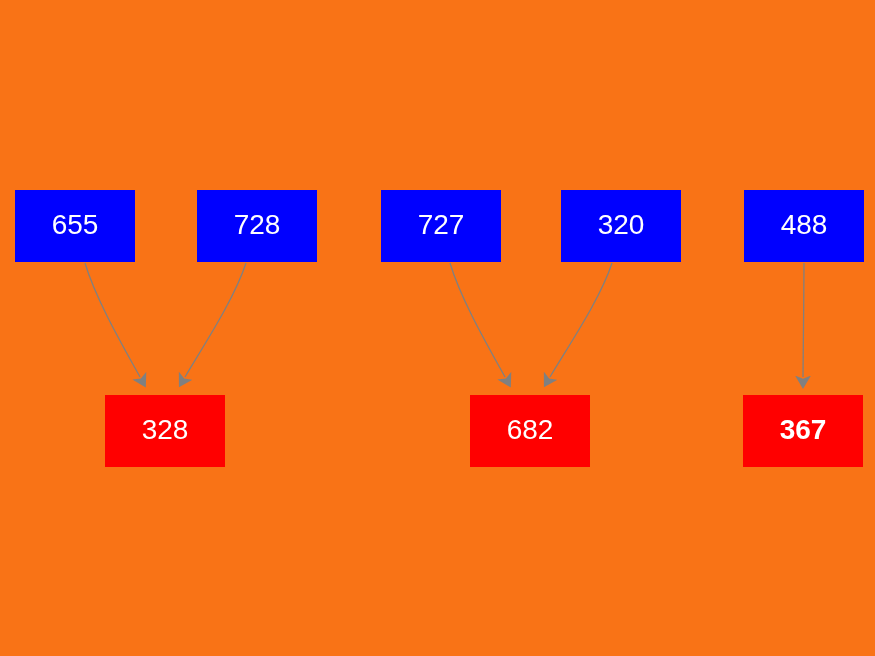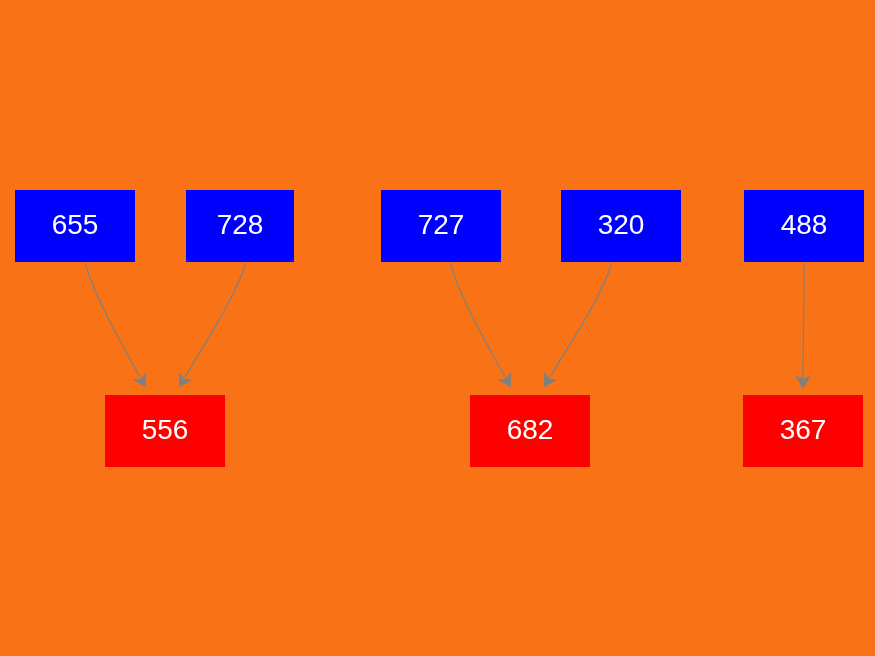--- a/index.html
+++ b/index.html
@@ -73,41 +73,41 @@
     </g>
     <g>
       <path d="M 804,263 C 804,300 803,348 803,377" fill="none" stroke="#808080" stroke-width="1.3" marker-end="url(#arrowhead)"></path>
     </g>
   </svg>
 
   <div class="node node-source" style="left:15px; top:190px; width:120px; height:72px;">
     <span class="node-label">655</span>
   </div>
 
-  <div class="node node-source" style="left:186px; top:190px; width:108px; height:72px;">
+  <div class="node node-source" style="left:197px; top:190px; width:120px; height:72px;">
     <span class="node-label">728</span>
   </div>
 
   <div class="node node-source" style="left:381px; top:190px; width:120px; height:72px;justify-content:center;">
     <span class="node-label">727</span>
   </div>
 
   <div class="node node-source" style="left:561px; top:190px; width:120px; height:72px;">
     <span class="node-label">320</span>
   </div>
 
   <div class="node node-source" style="left:744px; top:190px; width:120px; height:72px;">
     <span class="node-label">488</span>
   </div>
 
   <div class="node node-target" style="left:105px; top:395px; width:120px; height:72px;">
-    <span class="node-label">556</span>
+    <span class="node-label">328</span>
   </div>
 
   <div class="node node-target" style="left:470px; top:395px; width:120px; height:72px;">
     <span class="node-label">682</span>
   </div>
 
-  <div class="node node-target" style="left:743px; top:395px; width:120px; height:72px;">
+  <div class="node node-target" style="left:743px; top:395px; width:120px; height:72px;font-weight:bold;">
     <span class="node-label">367</span>
   </div>
 
 </div>
 
 </body></html>

